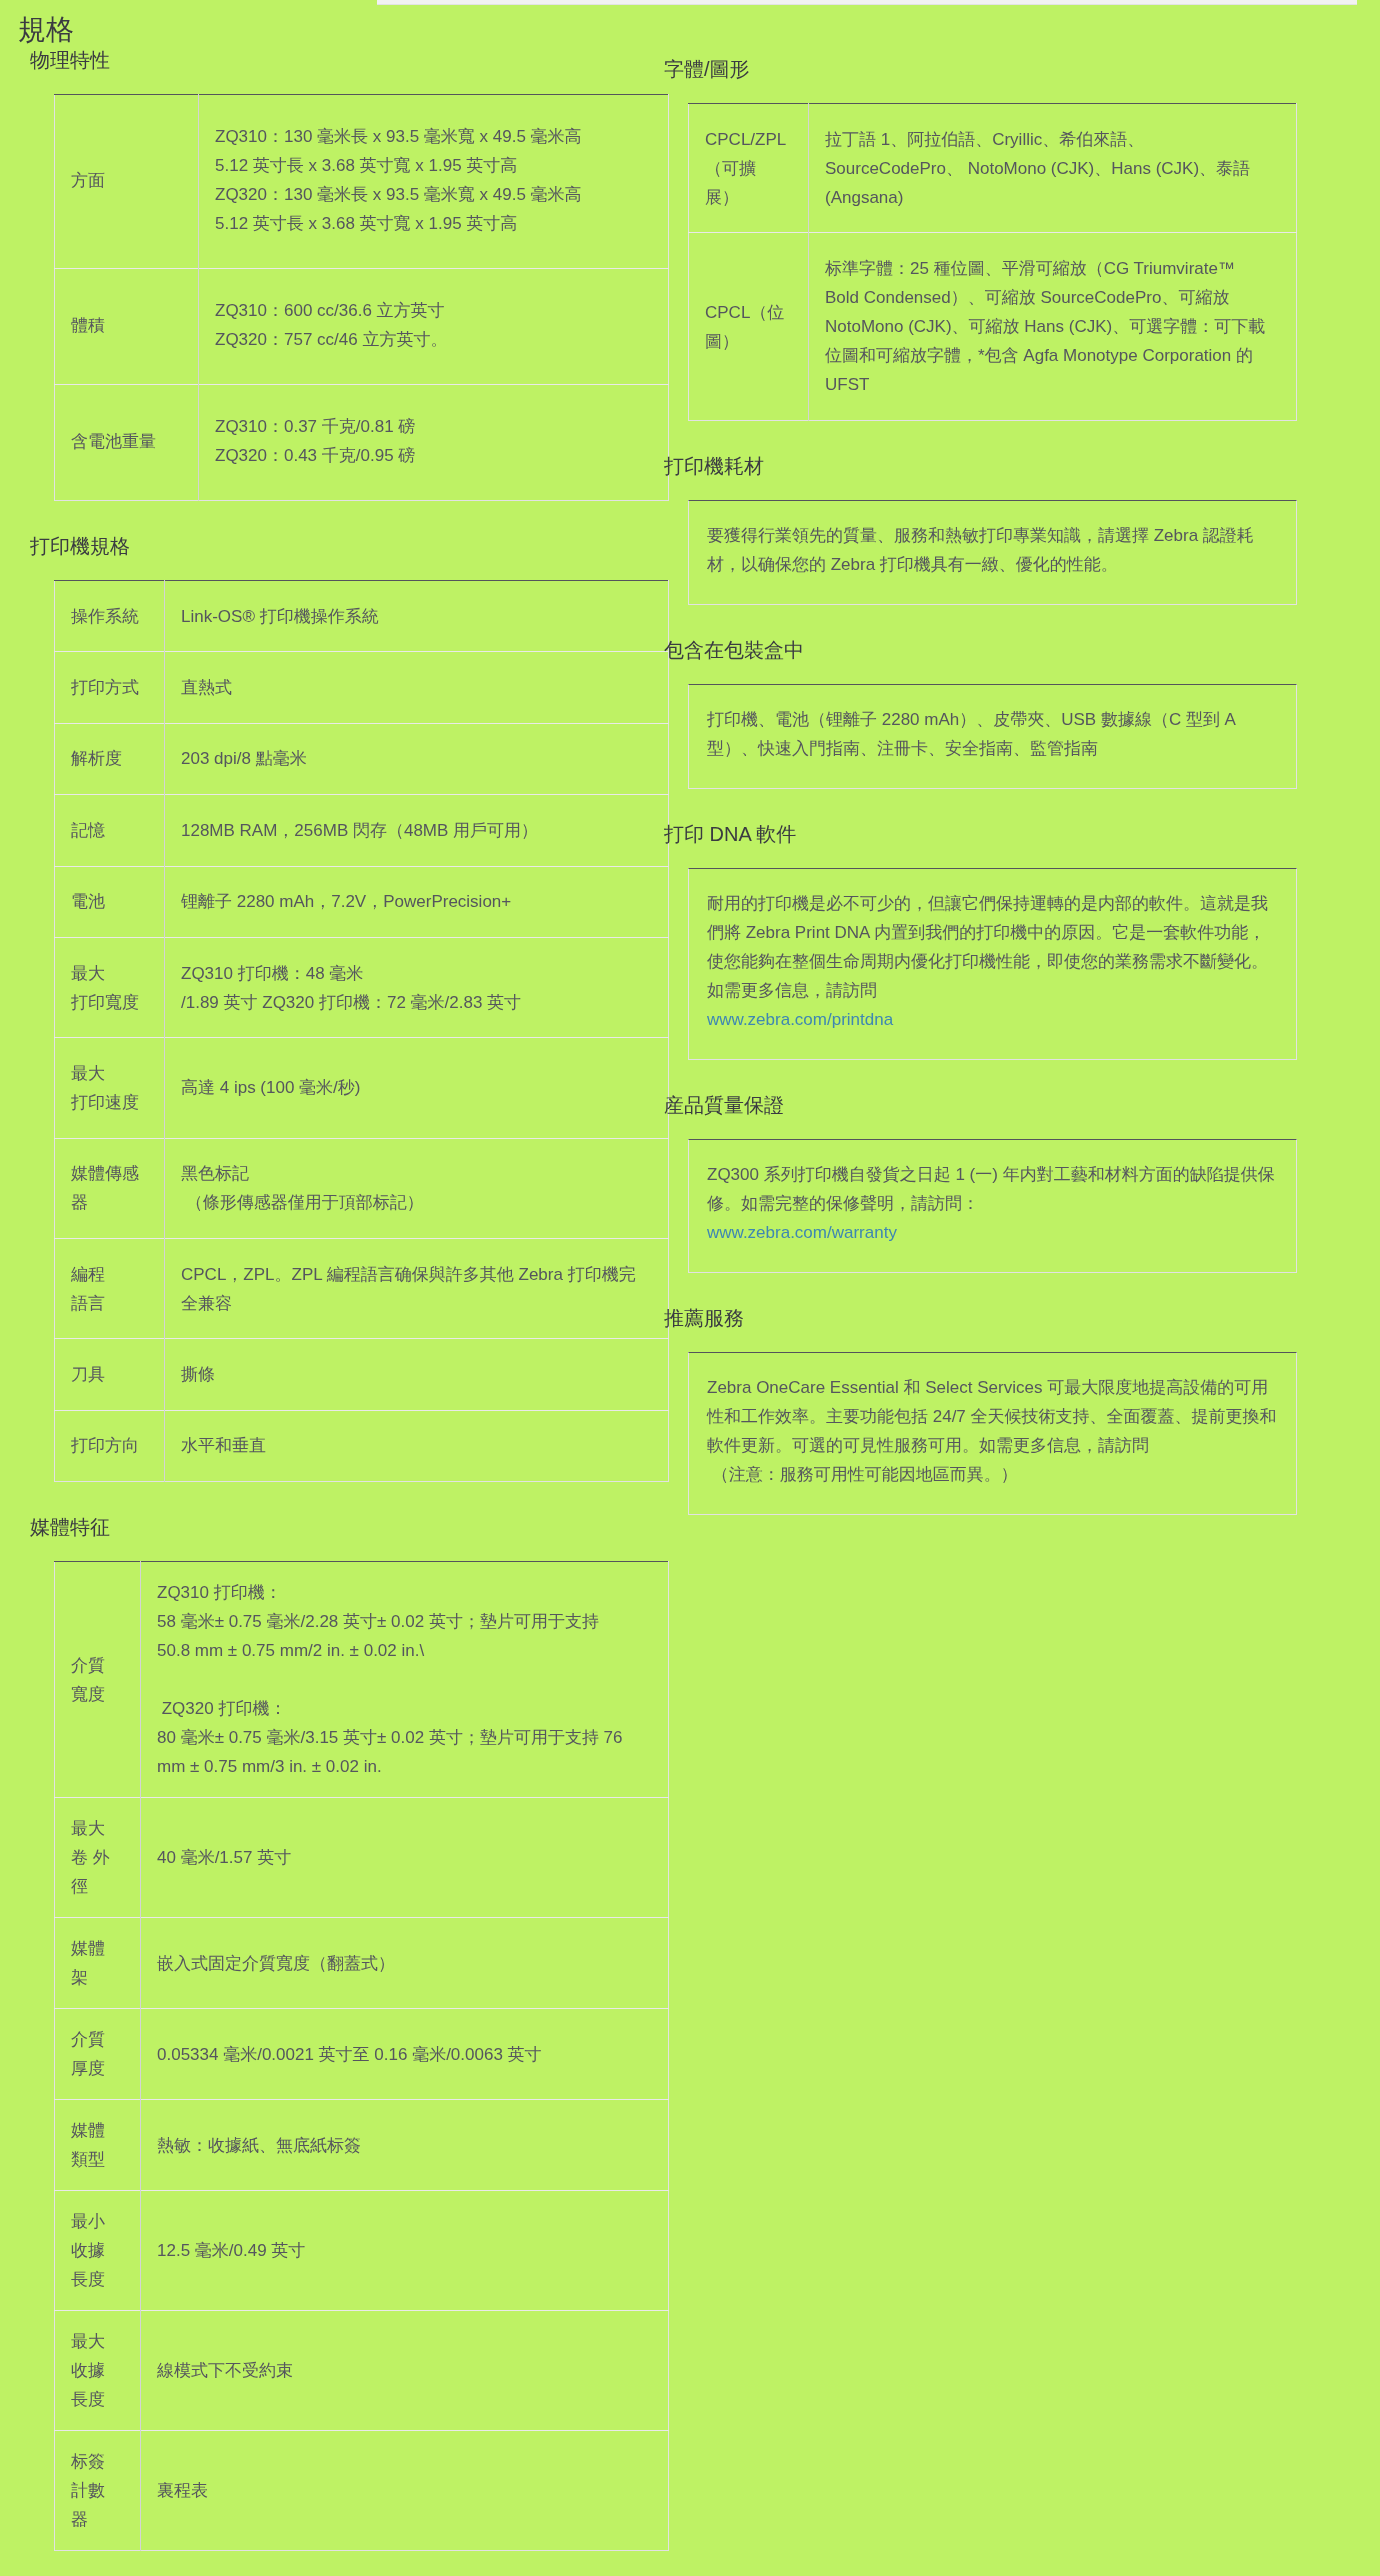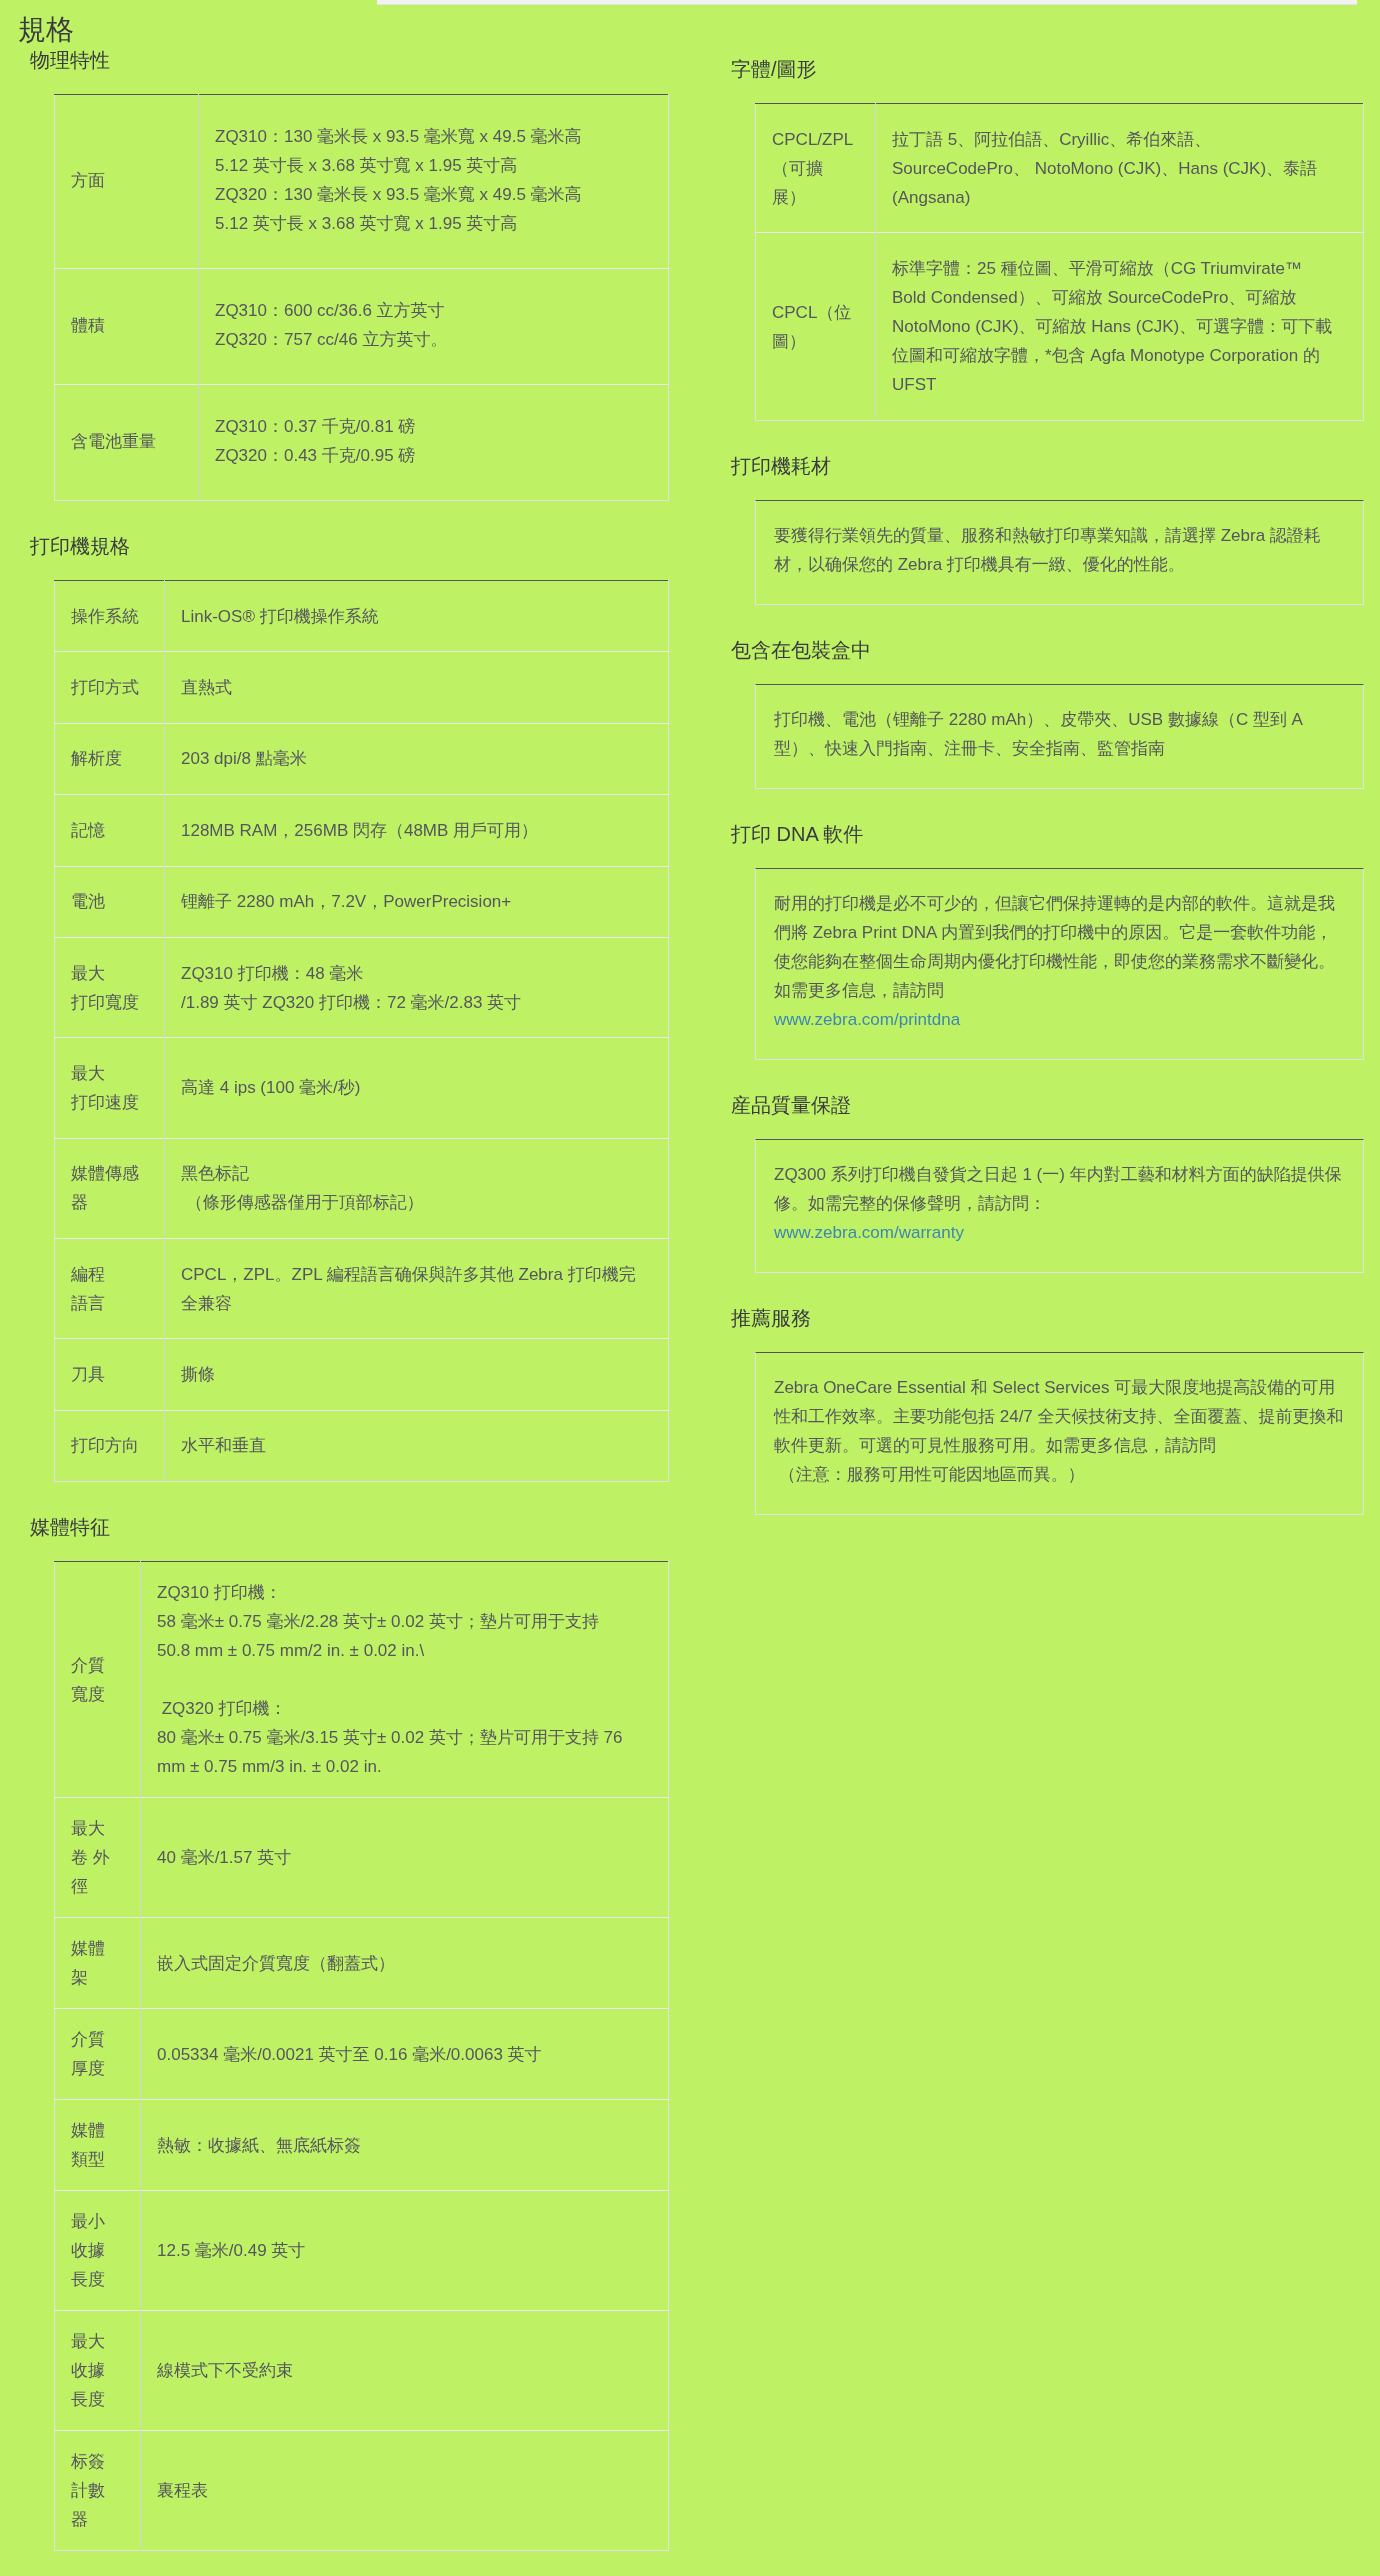--- a/index.html
+++ b/index.html
@@ -7,21 +7,21 @@
     position:relative;width:1381px;height:2576px;background:#bef264;overflow:hidden;
     font-family:"Liberation Sans","DejaVu Sans",sans-serif;
     color:#55565e;font-size:17px;
   }
   .top-strip{position:absolute;left:377px;top:0;width:980px;height:3.6px;
     background:#f2f2f2;border-bottom:0.9px solid #e3e3e3;}
   h1.page-title{position:absolute;left:18px;top:10.8px;margin:0;
     font-size:28px;font-weight:400;color:#3a3b41;}
   .col{position:absolute;}
   .col-left{left:30px;top:47px;width:641px;}
-  .col-right{left:731px;top:56px;width:639px;}
+  .col-right{left:664px;top:56px;width:639px;}
   h2.sec-heading{font-size:20px;font-weight:400;color:#3a3b41;margin:32px 0 20px;}
   section.sec:first-child h2.sec-heading{margin-top:0;}
   table.tbl{border-collapse:collapse;table-layout:fixed;margin-left:24px;
     width:615px;border:0.9px solid #e2e2e2;border-top:1.8px solid #54555b;}
   .col-right table.tbl{width:609px;}
   table.tbl td{vertical-align:middle;line-height:29px;white-space:pre-line;
     border-top:0.9px solid #e9e9e9;word-wrap:break-word;}
   table.tbl tr:first-child td{border-top:none;}
   td.lab{border-right:0.9px solid #d4d4d4;padding:20.7px 7.2px 20.7px 16px;}
   td.val{padding:20.7px 18px 20.7px 16px;}
@@ -197,21 +197,21 @@
         <table class="tbl tf">
           <colgroup>
             <col style="width: 120px;">
             <col>
           </colgroup>
           <tbody>
             <tr>
               <td class="lab">CPCL/ZPL
 （可擴
 展）</td>
-              <td class="val">拉丁語 5、阿拉伯語、Cryillic、希伯來語、
+              <td class="val">拉丁語 1、阿拉伯語、Cryillic、希伯來語、
 SourceCodePro、 NotoMono (CJK)、Hans (CJK)、泰語
 (Angsana)</td>
             </tr>
             <tr>
               <td class="lab">CPCL（位
 圖）</td>
               <td class="val">标準字體：25 種位圖、平滑可縮放（CG Triumvirate™
 Bold Condensed）、可縮放 SourceCodePro、可縮放
 NotoMono (CJK)、可縮放 Hans (CJK)、可選字體：可下載
 位圖和可縮放字體，*包含 Agfa Monotype Corporation 的

